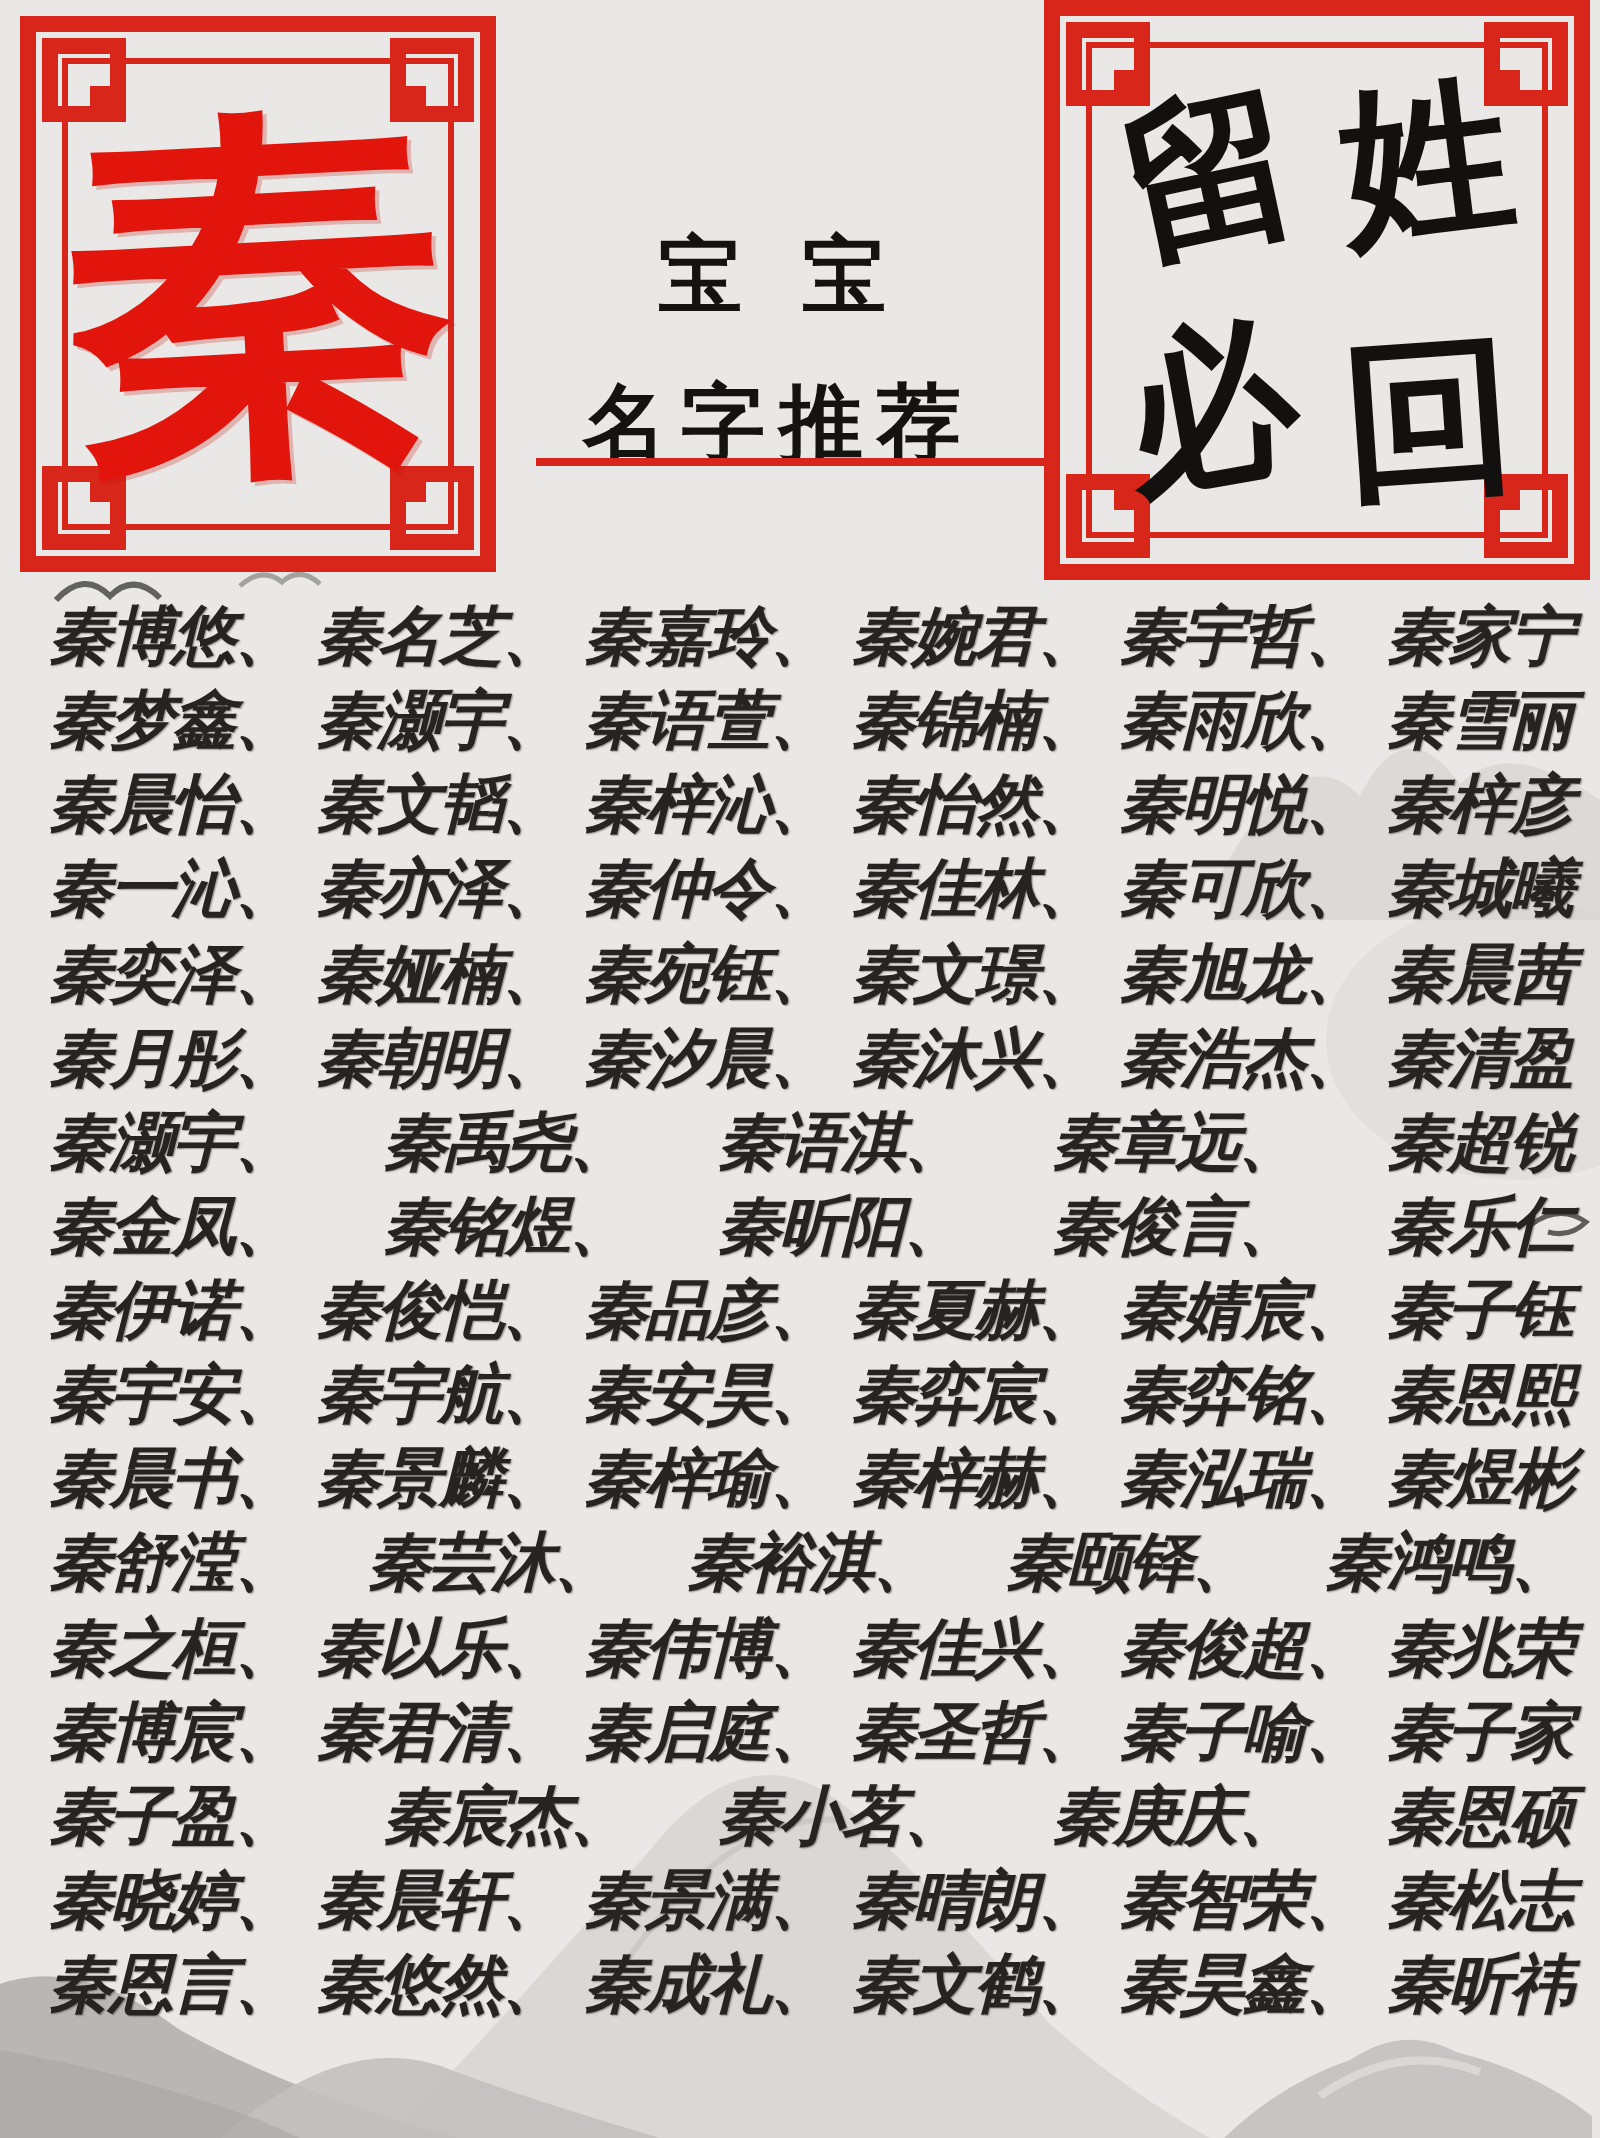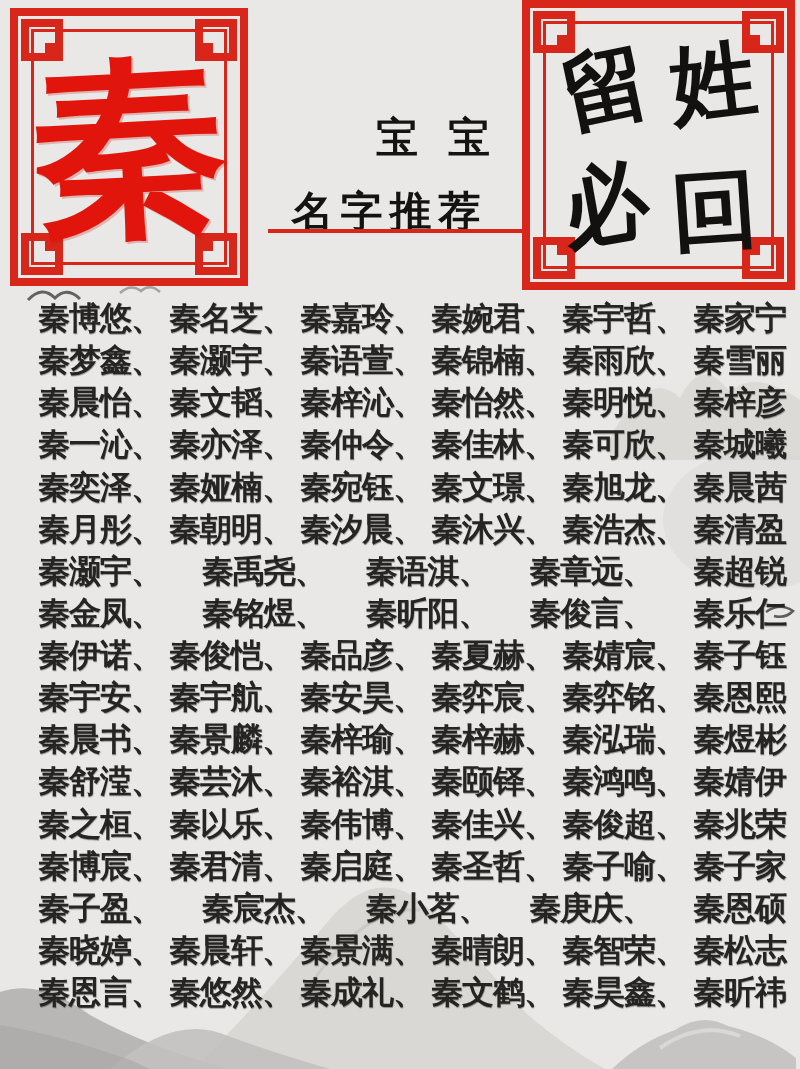--- a/index.html
+++ b/index.html
@@ -47,21 +47,20 @@
     line-height:1;
   }
   
   .title-block{
     position:absolute;left:252px;top:110px;width:268px;
     text-align:center;color:#141312;
   }
   .title-line1{
     font-size:42px;font-weight:900;letter-spacing:30px;
     padding-left:30px;
-    text-align:right;
   }
   .title-line2{
     margin-top:18px;
     font-size:42px;font-weight:700;letter-spacing:7px;
     padding-left:7px;
   }
   .title-underline{
     position:absolute;left:268px;top:229px;width:255px;height:4px;
     background:var(--red);
   }
@@ -77,24 +76,25 @@
   .badge-ch1{transform:rotate(-7deg) translateY(-6px);}
   .badge-ch2{transform:rotate(-10deg);}
   .badge-ch3{transform:rotate(-4deg) translateY(6px);}
   
   .names{
     position:absolute;left:0;top:297px;width:800px;height:716px;
     display:flex;flex-direction:column;justify-content:space-between;
   }
   .name-row{
     display:flex;justify-content:space-between;
-    padding:0 14px 0 38px;
+    padding:0 14px 0 24px;
     font-size:32px;font-weight:700;color:var(--ink);
     line-height:42px;white-space:nowrap;
     text-shadow:.6px .6px .7px rgba(35,33,30,.4);
+    font-style:italic;
   }
   .name-cell{letter-spacing:-1px;}
 </style>
 </head>
 <body>
 
 <div class="poster">
 
   <svg class="mountains" width="800" height="1069" viewBox="0 0 800 1069">
 
@@ -240,21 +240,20 @@
         <span class="name-cell">秦梓赫、</span>
         <span class="name-cell">秦泓瑞、</span>
         <span class="name-cell">秦煜彬</span>
       </div>
       <div class="name-row">
         <span class="name-cell">秦舒滢、</span>
         <span class="name-cell">秦芸沐、</span>
         <span class="name-cell">秦裕淇、</span>
         <span class="name-cell">秦颐铎、</span>
         <span class="name-cell">秦鸿鸣、</span>
-        <span class="name-cell">秦婧伊</span>
       </div>
       <div class="name-row">
         <span class="name-cell">秦之桓、</span>
         <span class="name-cell">秦以乐、</span>
         <span class="name-cell">秦伟博、</span>
         <span class="name-cell">秦佳兴、</span>
         <span class="name-cell">秦俊超、</span>
         <span class="name-cell">秦兆荣</span>
       </div>
       <div class="name-row">

